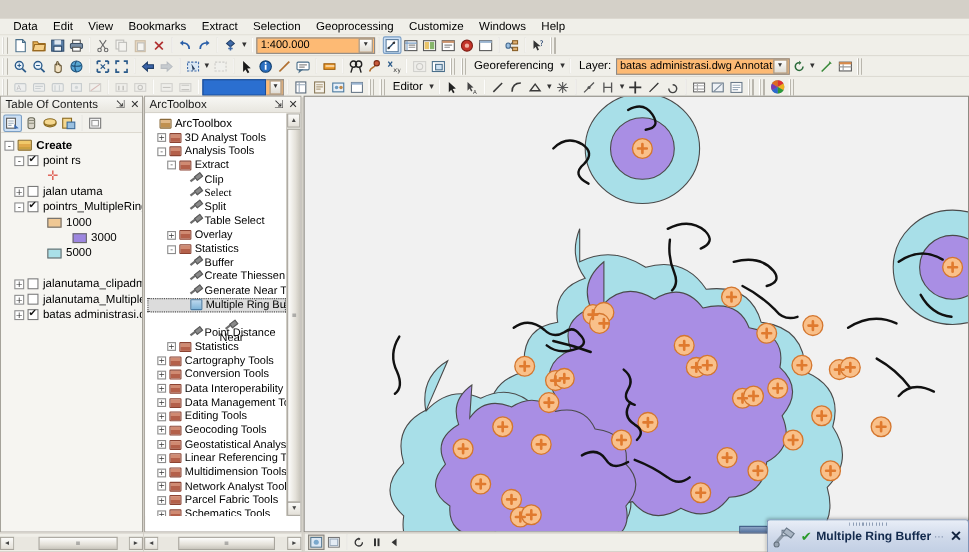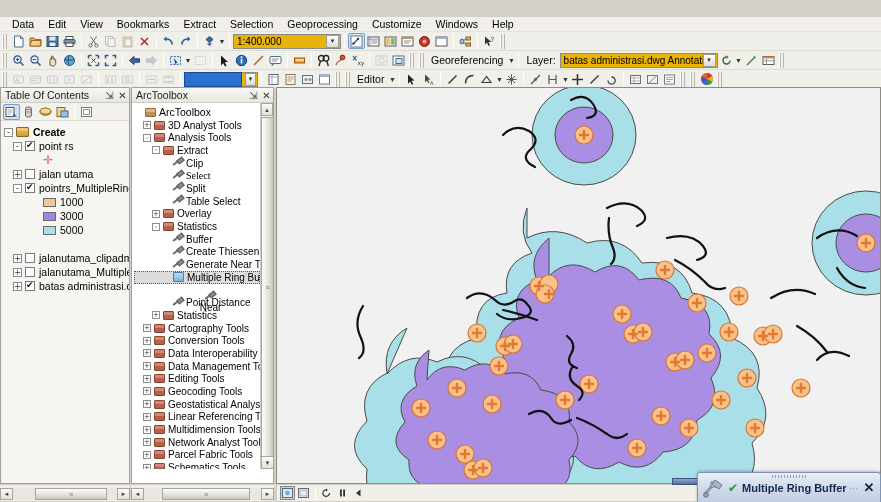--- a/index.html
+++ b/index.html
@@ -66,21 +66,21 @@
     display: flex; align-items: center; justify-content: center;
     font-size: 11px; line-height: 1; color: #30404f; cursor: default;
     border: 1px solid transparent; border-radius: 2px;
   }
   .tbtn.sel { background: #cde0f5; border-color: #7a9ec4; }
   .tbtn.dis { opacity: .35; }
   .tbtn svg { display:block; }
   .caret { width: 8px; height: 16px; flex: none; display:flex; align-items:center; justify-content:center;
            font-size: 7px; color: #333; }
   .combo {
-    height: 15px; background: #eab308; border: 1px solid #8a8a8a;
+    height: 15px; background: #fdba74; border: 1px solid #8a8a8a;
     display: flex; align-items: center; padding: 0 0 0 3px;
     font-size: 10px; flex: none; color:#000;
   }
   .combo .cv { flex: 1; white-space: nowrap; overflow: hidden; }
   .combo .cbtn {
     width: 13px; height: 13px; background: linear-gradient(to bottom,#fdfdfd,#dfdcd4);
     border: 1px solid #9e9b93; display: flex; align-items: center; justify-content: center;
     font-size: 6px; margin-right: 1px; color:#333;
   }
   .tlabel { font-size: 10.5px; padding: 0 4px; white-space: nowrap; color:#000; }
@@ -818,21 +818,21 @@
           <div class="node" style="padding-left: 9px;">
             <div class="exp">-</div>
             <div class="cbx on"></div>
             <span class="nl">pointrs_MultipleRingB</span>
           </div>
           <div class="node" style="padding-left: 27px;">
             <div class="exp blank"></div>
             <div class="swatch" style="background: rgb(240, 200, 148);"></div>
             <span class="nl">1000</span>
           </div>
-          <div class="node" style="padding-left: 27px;">
+          <div class="node" style="padding-left: 27px; justify-content: center;">
             <div class="exp blank"></div>
             <div class="swatch" style="background: rgb(157, 134, 224);"></div>
             <span class="nl">3000</span>
           </div>
           <div class="node" style="padding-left: 27px;">
             <div class="exp blank"></div>
             <div class="swatch" style="background: rgb(169, 224, 232);"></div>
             <span class="nl">5000</span>
           </div>
           <div class="node" style="padding-left: 0px;">

